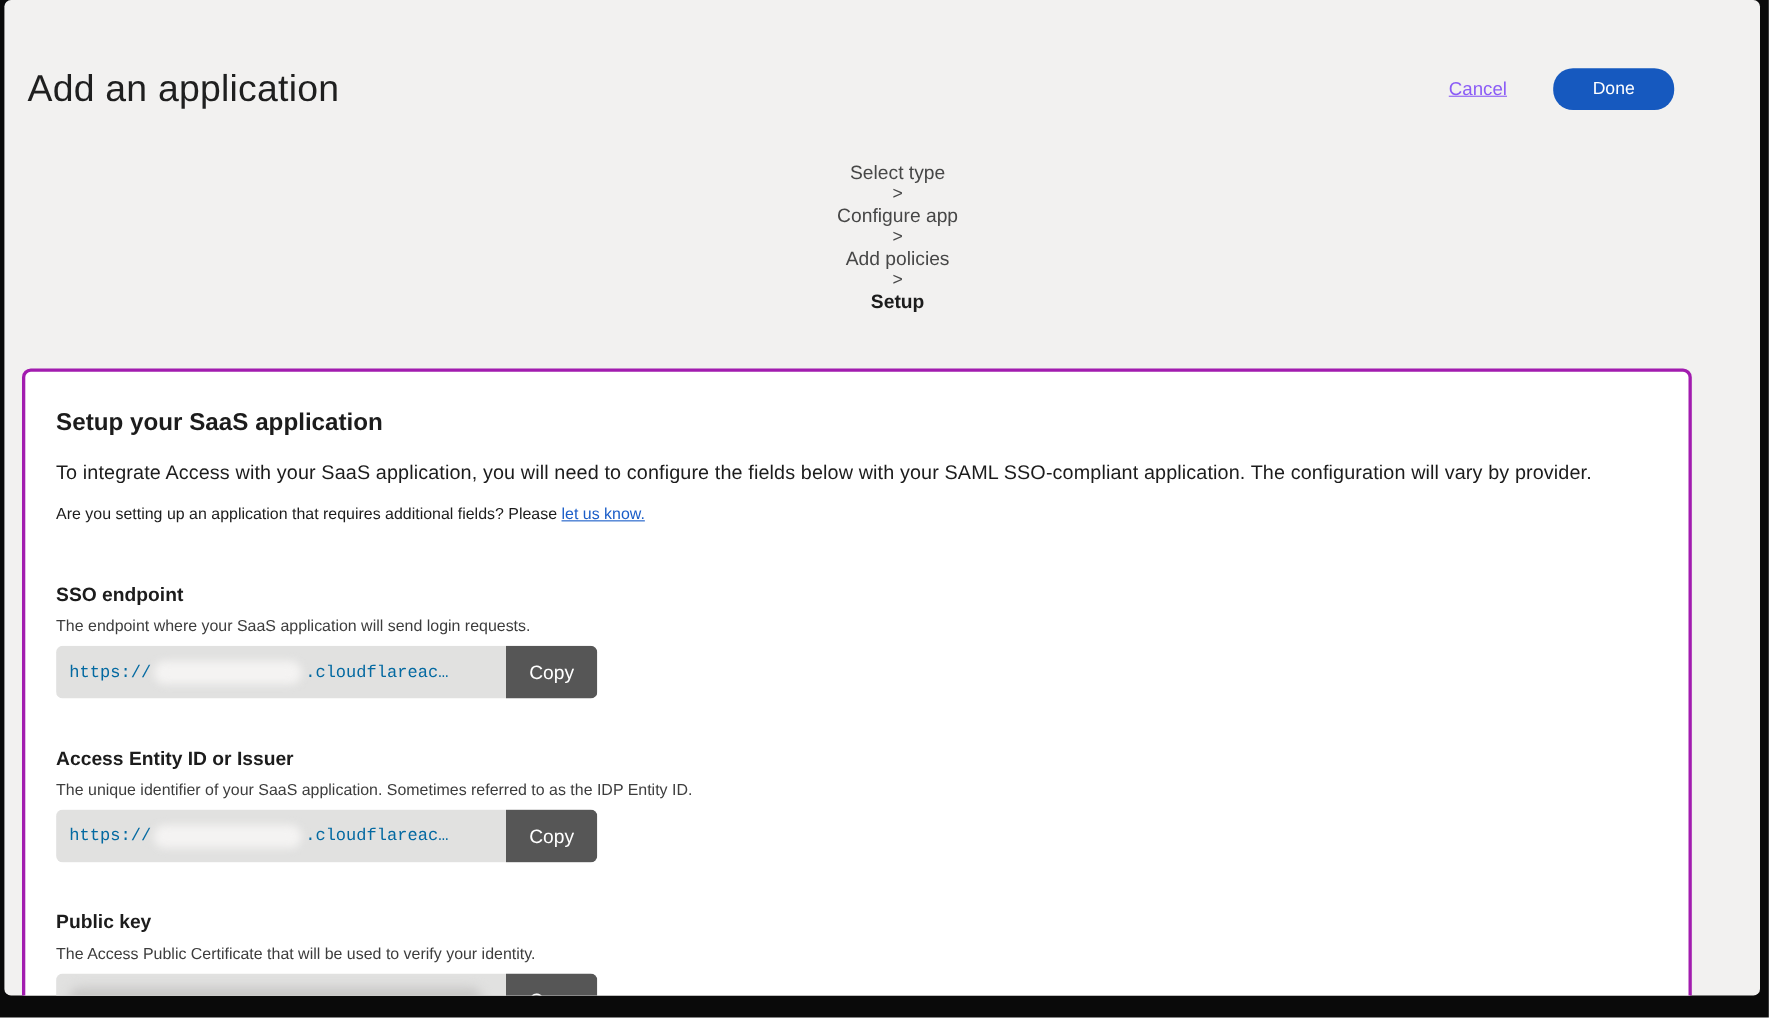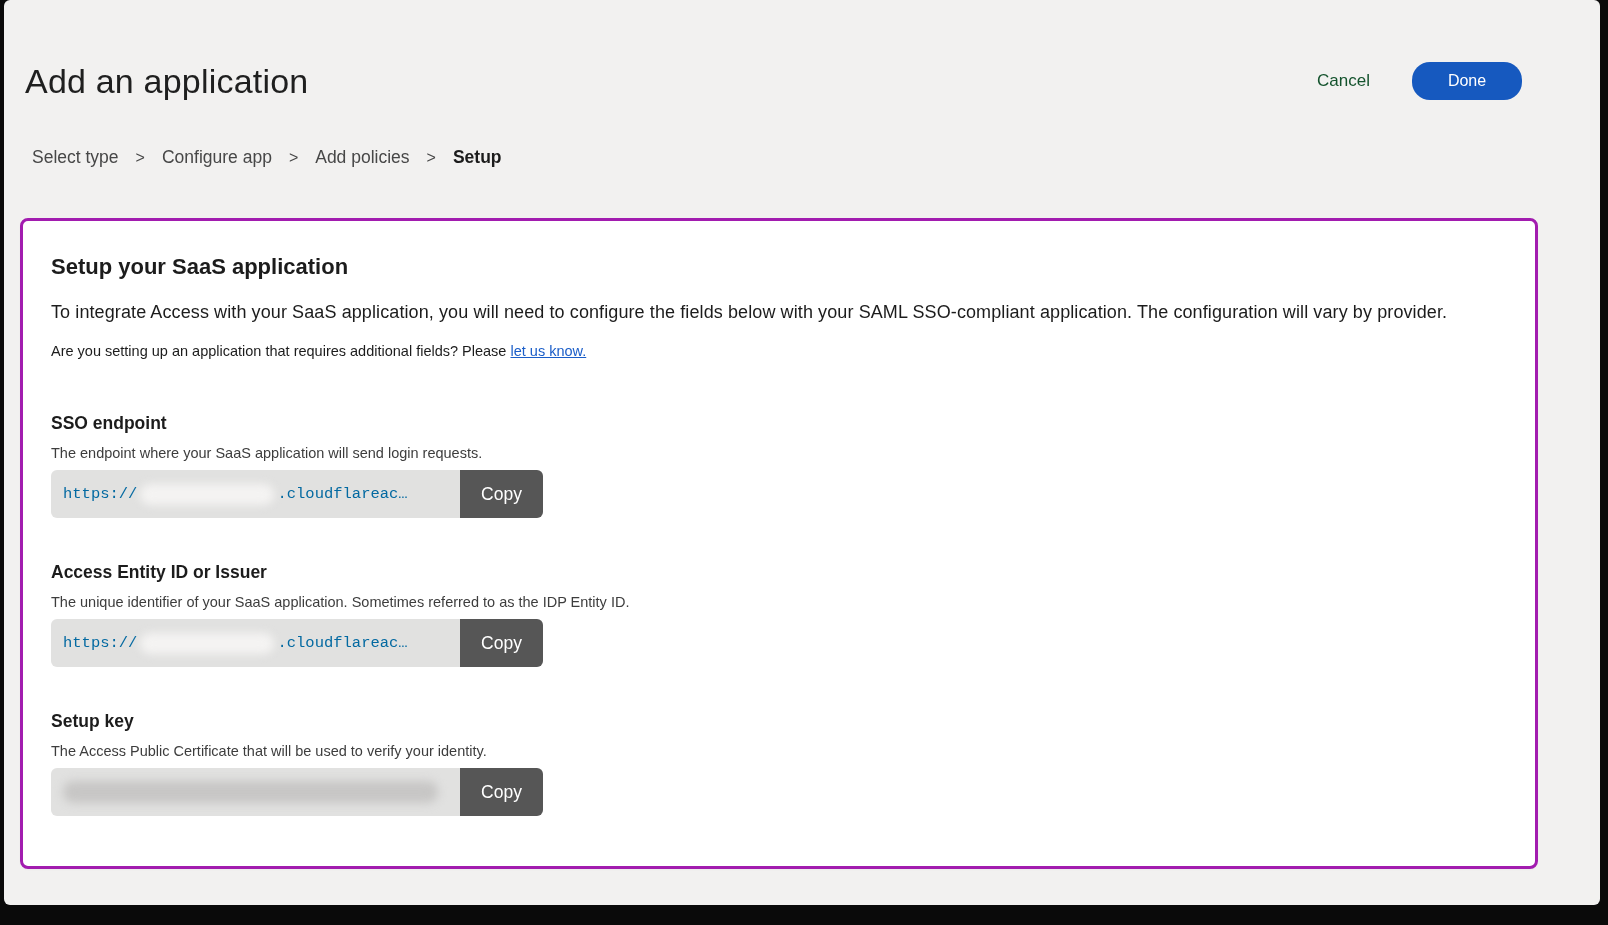--- a/index.html
+++ b/index.html
@@ -31,45 +31,46 @@
   .header-actions {
     position: absolute;
     top: 62px;
     right: 78px;
     display: flex;
     align-items: center;
     gap: 42px;
   }
   .cancel-link {
     font-size: 17px;
-    color: #14532d;
+    color: #8b5cf6;
     background: none;
     border: none;
     cursor: pointer;
     font-family: inherit;
+    text-decoration: underline;
   }
   .done-button {
     background: #1659bf;
     color: #ffffff;
     font-size: 16px;
     font-family: inherit;
     border: none;
     border-radius: 18px;
     padding: 10px 0;
     width: 110px;
     cursor: pointer;
   }
   
   .breadcrumb {
     display: flex;
     align-items: center;
-    gap: 17px;
     padding: 46px 0 0 28px;
     font-size: 17.5px;
     color: #474747;
+    flex-direction: column;
   }
   .crumb { cursor: default; }
   .crumb.active { font-weight: 700; color: #1c1c1c; }
   .crumb-sep { color: #474747; font-size: 16px; }
   
   .card {
     margin: 50px 62px 0 16px;
     background: #ffffff;
     border: 3px solid #a21caf;
     border-radius: 8px;
@@ -208,21 +209,21 @@
         <div class="code-box">
           <span>https://</span>
           <span class="redact-mid"></span>
           <span>.cloudflareac…</span>
         </div>
         <button class="copy-button">Copy</button>
       </div>
     </div>
 
     <div class="field-section">
-      <h3 class="field-label">Setup key</h3>
+      <h3 class="field-label">Public key</h3>
       <p class="field-desc">The Access Public Certificate that will be used to verify your identity.</p>
       <div class="field-row">
         <div class="code-box">
           <span class="redact-full"></span>
         </div>
         <button class="copy-button">Copy</button>
       </div>
     </div>
   </section>
 

